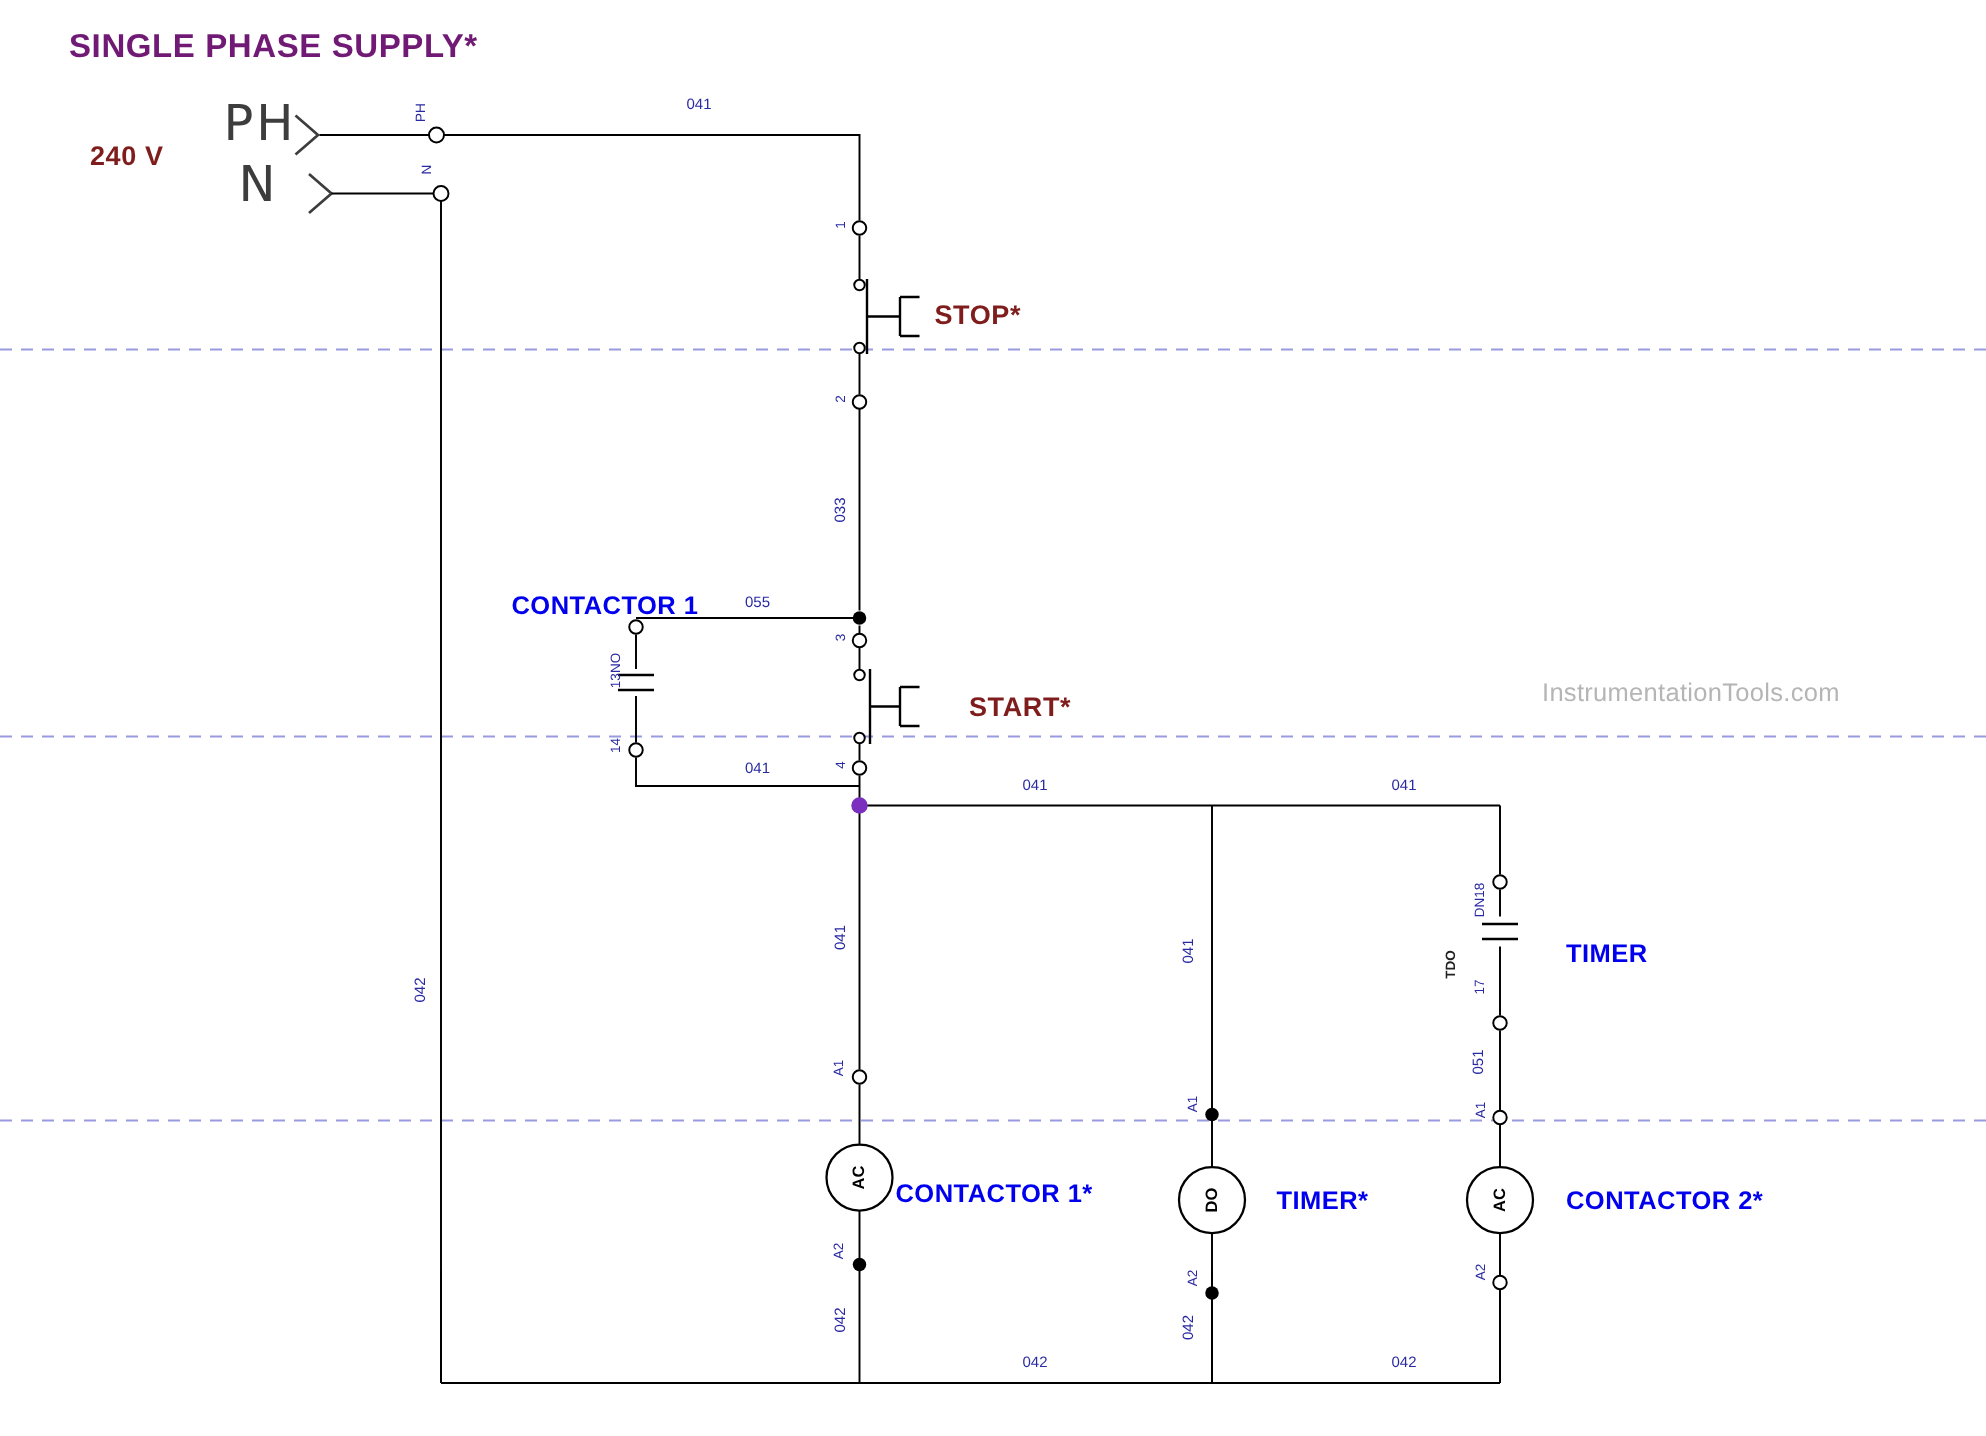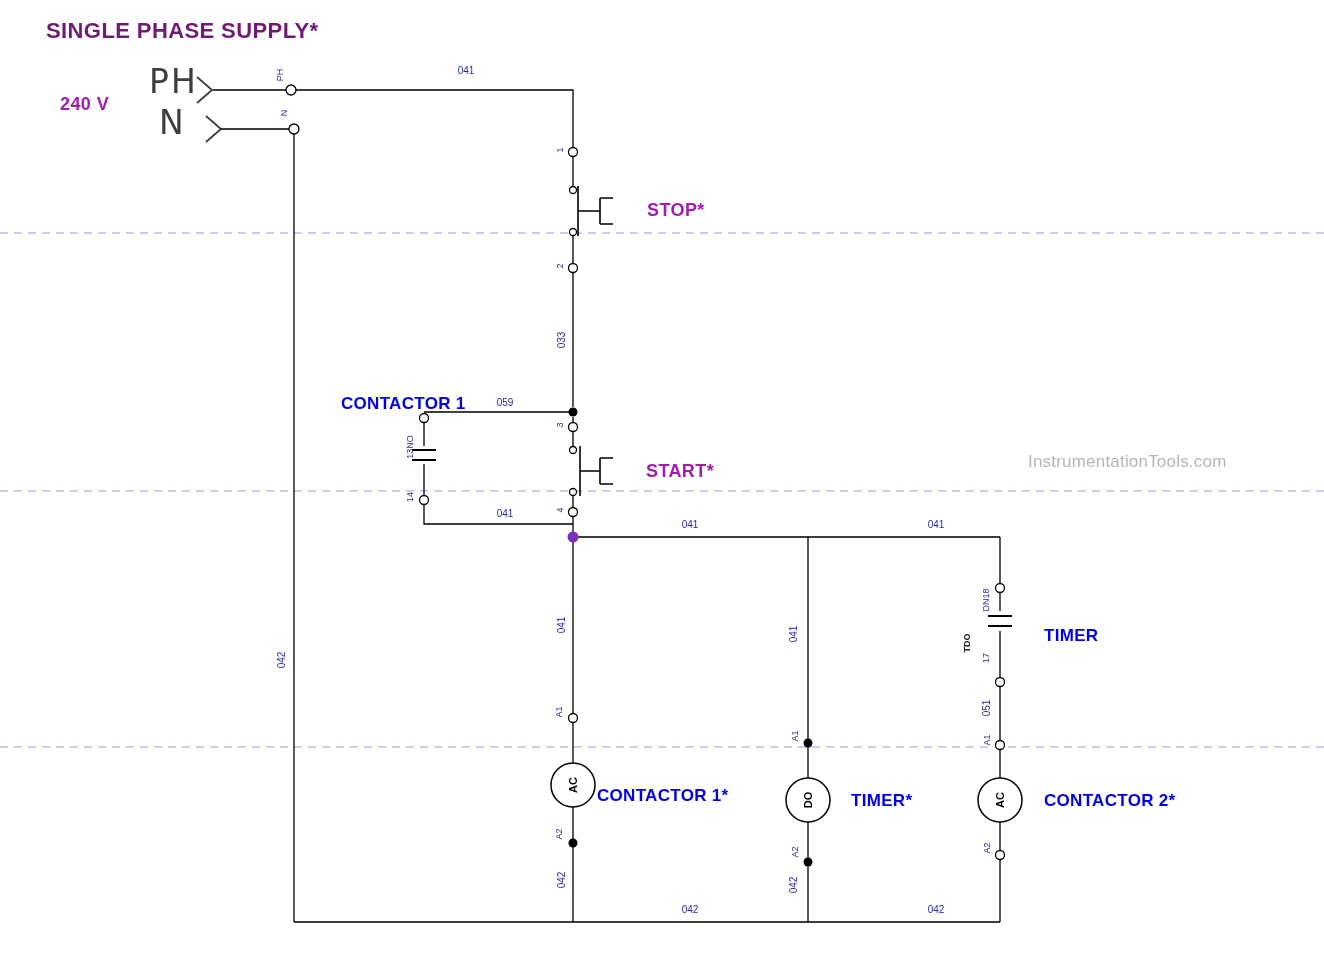--- a/index.html
+++ b/index.html
@@ -5,21 +5,21 @@
   html,body{margin:0;padding:0;background:#ffffff;}
   .canvas{
     position:relative;width:1324px;height:957px;background:#ffffff;
     font-family:"Liberation Sans",sans-serif;overflow:hidden;
   }
   svg.layer{position:absolute;left:0;top:0;}
   .abs{position:absolute;white-space:nowrap;}
   .ctr{transform:translate(-50%,-50%);}
   .rot{transform:translate(-50%,-50%) rotate(-90deg);}
   .title{font-size:22px;font-weight:bold;color:#701a75;letter-spacing:.4px;}
-  .black-label{font-size:18px;font-weight:bold;color:#a21caf;letter-spacing:.4px;}
+  .black-label{font-size:18px;font-weight:bold;color:#7f1d1d;letter-spacing:.4px;}
   .blue-label{font-size:17px;font-weight:bold;color:#0000ee;letter-spacing:.3px;}
   .supply-glyph{font-size:33px;color:#3d3d3d;font-family:"DejaVu Sans",sans-serif;letter-spacing:2px;}
   .tl{font-size:9px;color:#2929a3;}
   .wn{font-size:10px;color:#2929a3;}
   .coiltxt{font-size:11px;font-weight:bold;color:#000;}
   .tdo{font-size:9px;font-weight:bold;color:#222;}
   .watermark{font-size:17px;color:#b5b5b5;letter-spacing:.2px;}
 </style>
 </head>
 <body>
@@ -106,37 +106,37 @@
       <circle cx="808" cy="862" r="4.5" fill="#000"></circle>
       <circle cx="573" cy="537" r="5.5" fill="#7b2fbe"></circle>
     </g>
   </svg>
 
   <div class="abs title" style="left:46px;top:18px;">SINGLE PHASE SUPPLY*</div>
   <div class="abs black-label" style="left:60px;top:94px;">240 V</div>
   <div class="abs supply-glyph" style="left:149px;top:62px;">PH</div>
   <div class="abs supply-glyph" style="left:159px;top:103px;">N</div>
 
-  <div class="abs black-label" style="left:647px;top:200px;">STOP*</div>
+  <div class="abs black-label" style="left:623px;top:200px;">STOP*</div>
   <div class="abs black-label" style="left:646px;top:461px;">START*</div>
   <div class="abs blue-label" style="left:341px;top:394px;">CONTACTOR 1</div>
   <div class="abs blue-label" style="left:1044px;top:626px;">TIMER</div>
   <div class="abs blue-label" style="left:597px;top:786px;">CONTACTOR 1*</div>
   <div class="abs blue-label" style="left:851px;top:791px;text-align:right;">TIMER*</div>
   <div class="abs blue-label" style="left:1044px;top:791px;">CONTACTOR 2*</div>
   <div class="abs watermark" style="left:1028px;top:452px;text-align:center;">InstrumentationTools.com</div>
 
   <div class="abs coiltxt rot" style="left:573px;top:785px;">AC</div>
   <div class="abs coiltxt rot" style="left:808px;top:800px;">DO</div>
   <div class="abs coiltxt rot" style="left:1000px;top:800px;">AC</div>
   <div class="abs tdo rot" style="left:967px;top:643px;">TDO</div>
 
   <div class="abs wn ctr" style="left:466px;top:70px;">041</div>
   <div class="abs wn rot" style="left:561px;top:340px;">033</div>
-  <div class="abs wn ctr" style="left:505px;top:402px;">059</div>
+  <div class="abs wn ctr" style="left:505px;top:402px;">055</div>
   <div class="abs wn ctr" style="left:505px;top:513px;">041</div>
   <div class="abs wn ctr" style="left:690px;top:524px;">041</div>
   <div class="abs wn ctr" style="left:936px;top:524px;">041</div>
   <div class="abs wn rot" style="left:561px;top:625px;">041</div>
   <div class="abs wn rot" style="left:793px;top:634px;">041</div>
   <div class="abs wn rot" style="left:986px;top:708px;">051</div>
   <div class="abs wn rot" style="left:281px;top:660px;">042</div>
   <div class="abs wn rot" style="left:561px;top:880px;">042</div>
   <div class="abs wn rot" style="left:793px;top:885px;">042</div>
   <div class="abs wn ctr" style="left:690px;top:909px;">042</div>

